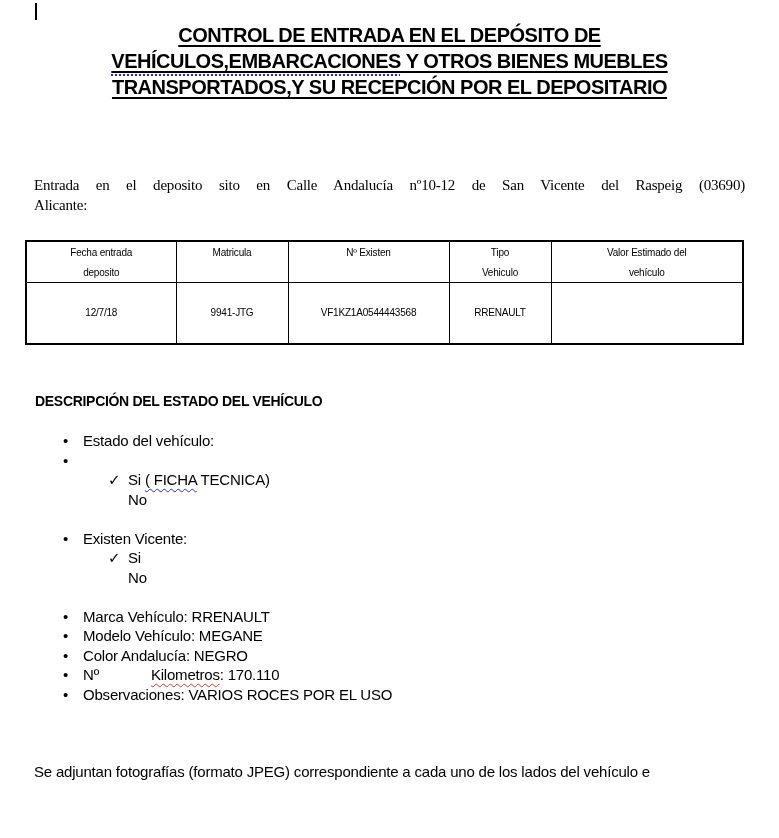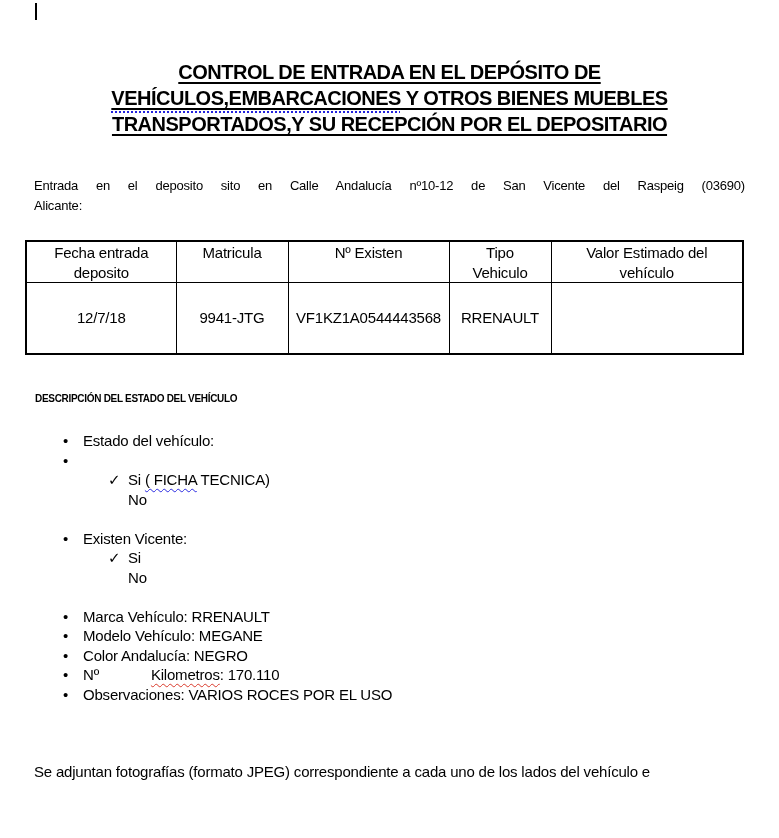--- a/index.html
+++ b/index.html
@@ -5,43 +5,43 @@
   html,body{margin:0;padding:0;background:#fff;}
   .page{
     position:relative;width:779px;height:838px;background:#ffffff;
     font-family:"Liberation Sans","DejaVu Sans",sans-serif;color:#000;
     letter-spacing:-0.2px;overflow:hidden;
   }
   .caret{position:absolute;left:35px;top:3px;width:2px;height:17px;background:#000;}
 
   
   .title{position:absolute;top:22px;left:0;width:779px;text-align:center;
-    font-size:20px;font-weight:bold;line-height:26px;letter-spacing:-0.5px;margin-top:37px;}
+    font-size:20px;font-weight:bold;line-height:26px;letter-spacing:-0.5px;}
   .tline{display:block;}
   .u{text-decoration:underline;text-decoration-thickness:2px;text-underline-offset:3px;}
   .grammar-dotted{text-decoration:underline dotted #2323dd;text-decoration-thickness:2px;text-underline-offset:6px;}
 
   
-  .intro{position:absolute;top:176px;left:34px;width:711px;font-size:13px;line-height:19.5px;}
+  .intro{position:absolute;top:176px;left:34px;width:711px;font-size:15px;line-height:19.5px;font-family:Liberation Serif, serif;}
   .jline{display:block;text-align:justify;text-align-last:justify;}
   .pline{display:block;}
   .closing{position:absolute;top:762px;left:34px;width:715px;font-size:15px;line-height:19.5px;}
 
   
   table.vtable{position:absolute;top:240px;left:25px;width:717px;
     border-collapse:collapse;table-layout:fixed;border:2px solid #000;}
-  .vtable th,.vtable td{border:1px solid #000;font-size:15px;letter-spacing:-0.2px;
+  .vtable th,.vtable td{border:1px solid #000;font-size:10px;letter-spacing:-0.2px;
     text-align:center;overflow:hidden;}
   .vtable th{font-weight:normal;vertical-align:top;line-height:19.5px;height:41px;
     padding:1px 3px 0;white-space:pre-line;box-sizing:border-box;}
-  .vtable td{vertical-align:middle;height:71px;padding:0 3px;box-sizing:border-box;}
+  .vtable td{vertical-align:middle;height:61px;padding:0 3px;box-sizing:border-box;}
   col.c0{width:150px;}col.c1{width:112px;}col.c2{width:161px;}col.c3{width:102px;}col.c4{width:192px;}
 
   
-  .sec-heading{position:absolute;top:393px;left:35px;font-size:10px;font-weight:bold;letter-spacing:-0.3px;}
+  .sec-heading{position:absolute;top:393px;left:35px;font-size:14px;font-weight:bold;letter-spacing:-0.3px;}
 
   
   .list{position:absolute;top:431px;left:35px;width:700px;font-size:15px;line-height:19.5px;}
   .li{display:flex;}
   .li .g{flex:0 0 20px;}
   .li.bullet{padding-left:28px;}
   .li.check{padding-left:73px;}
   .li.sub{padding-left:93px;}
   .sp{height:19.5px;}
   .spell-wavy{text-decoration:underline wavy #d93a2b;text-decoration-thickness:1px;text-underline-offset:3px;margin-left:48px;}

